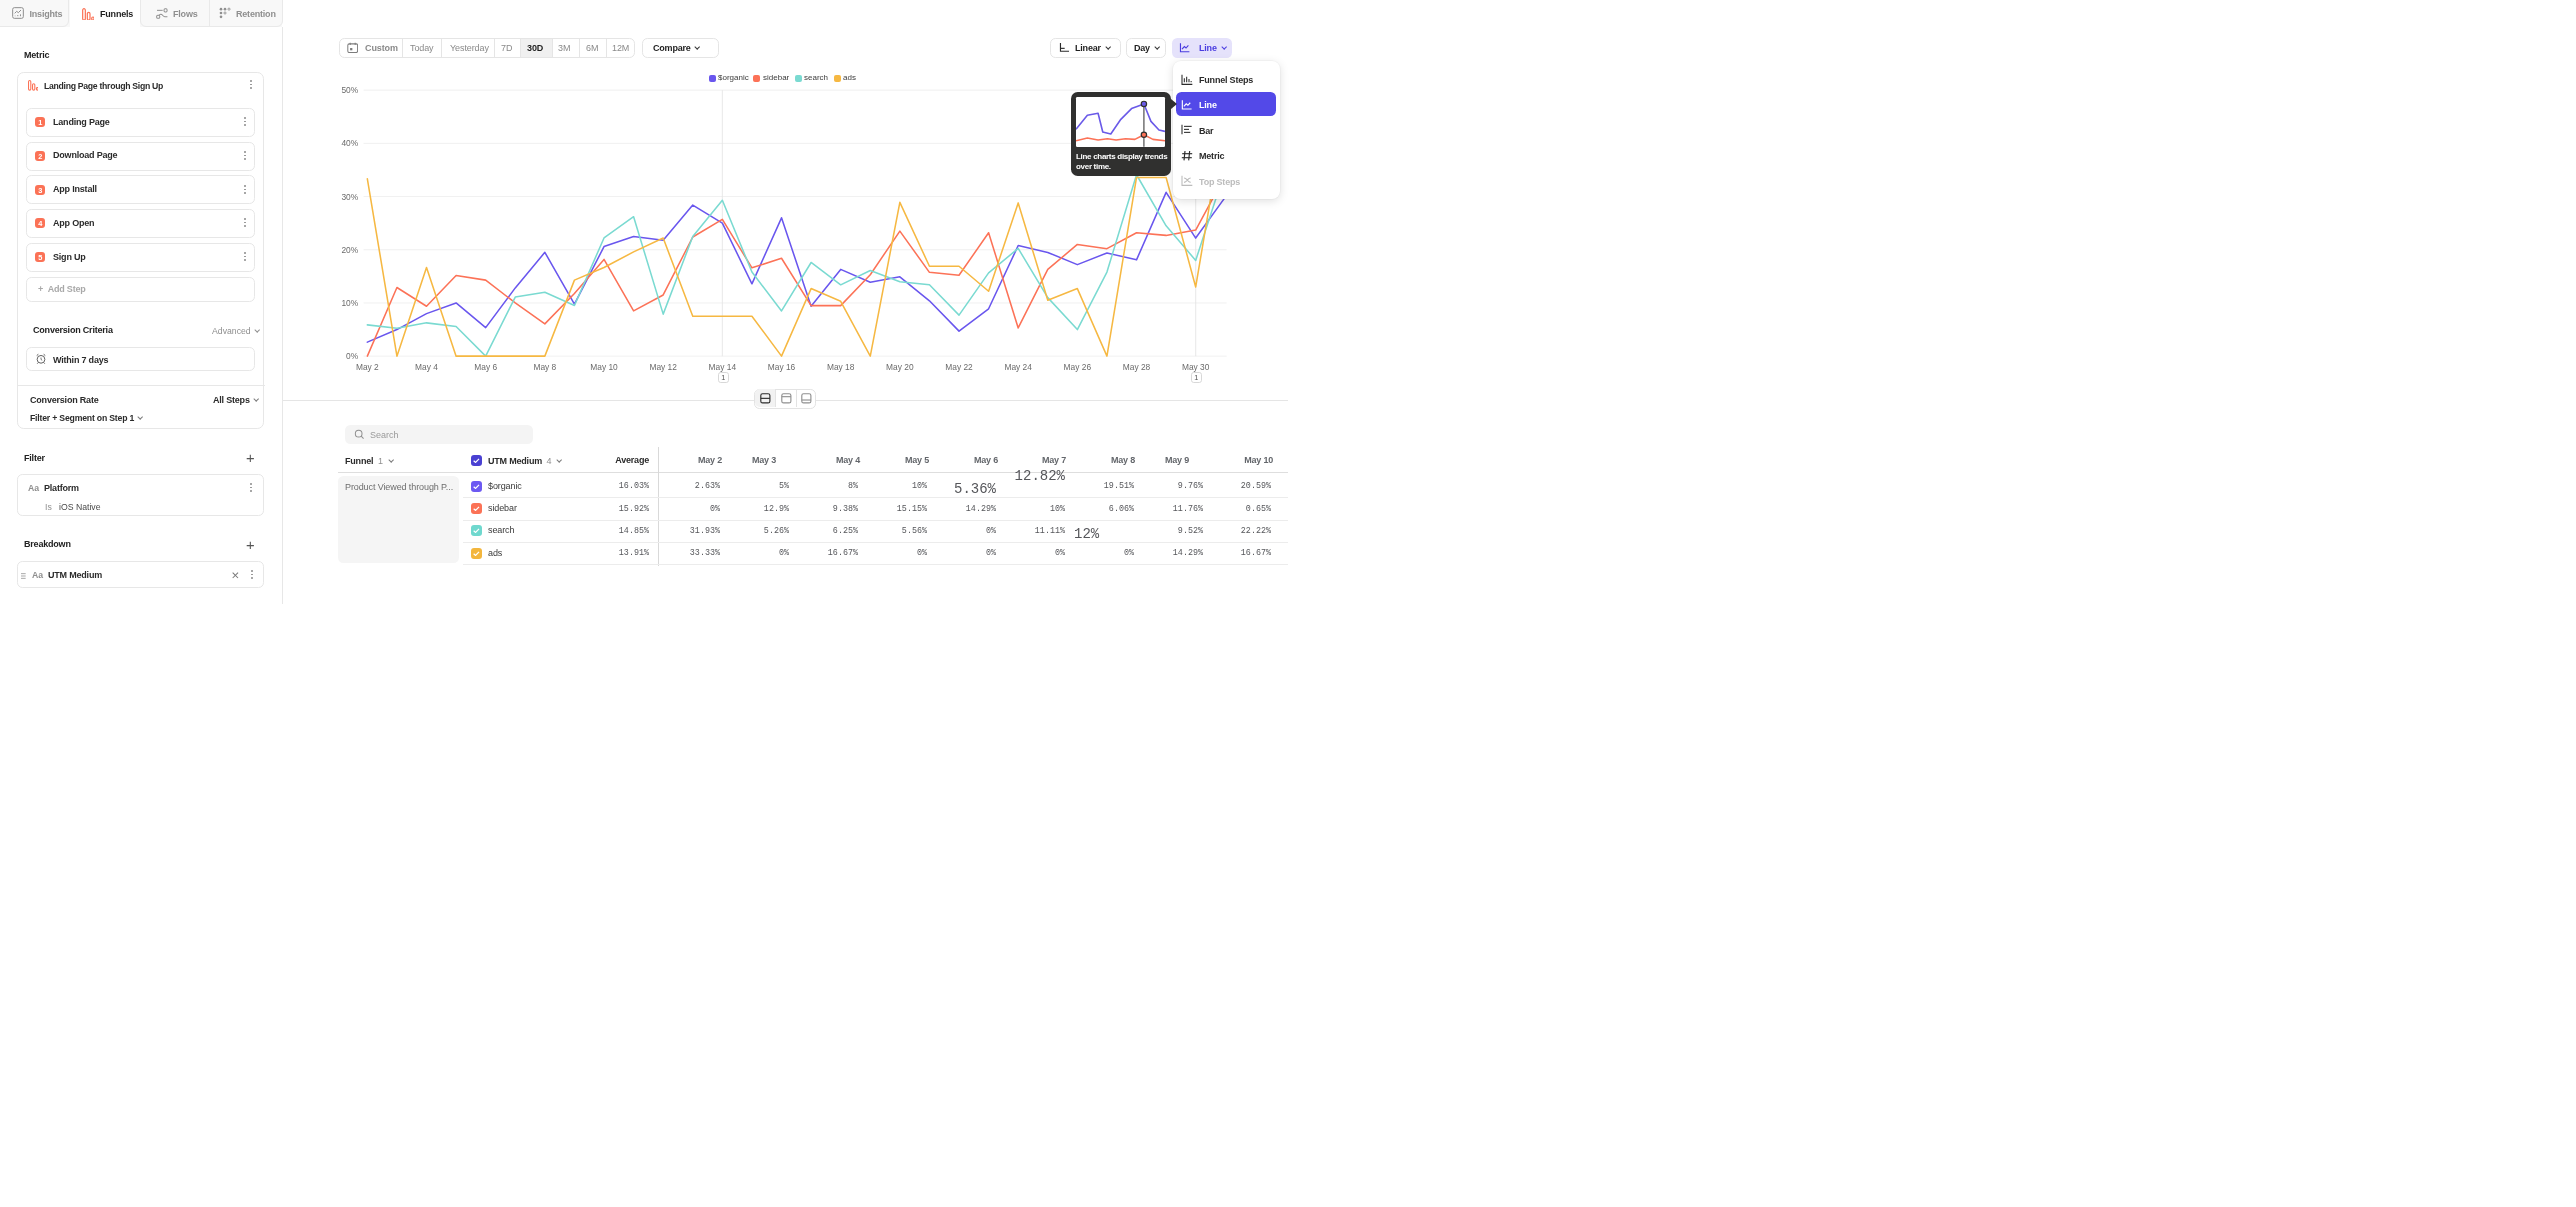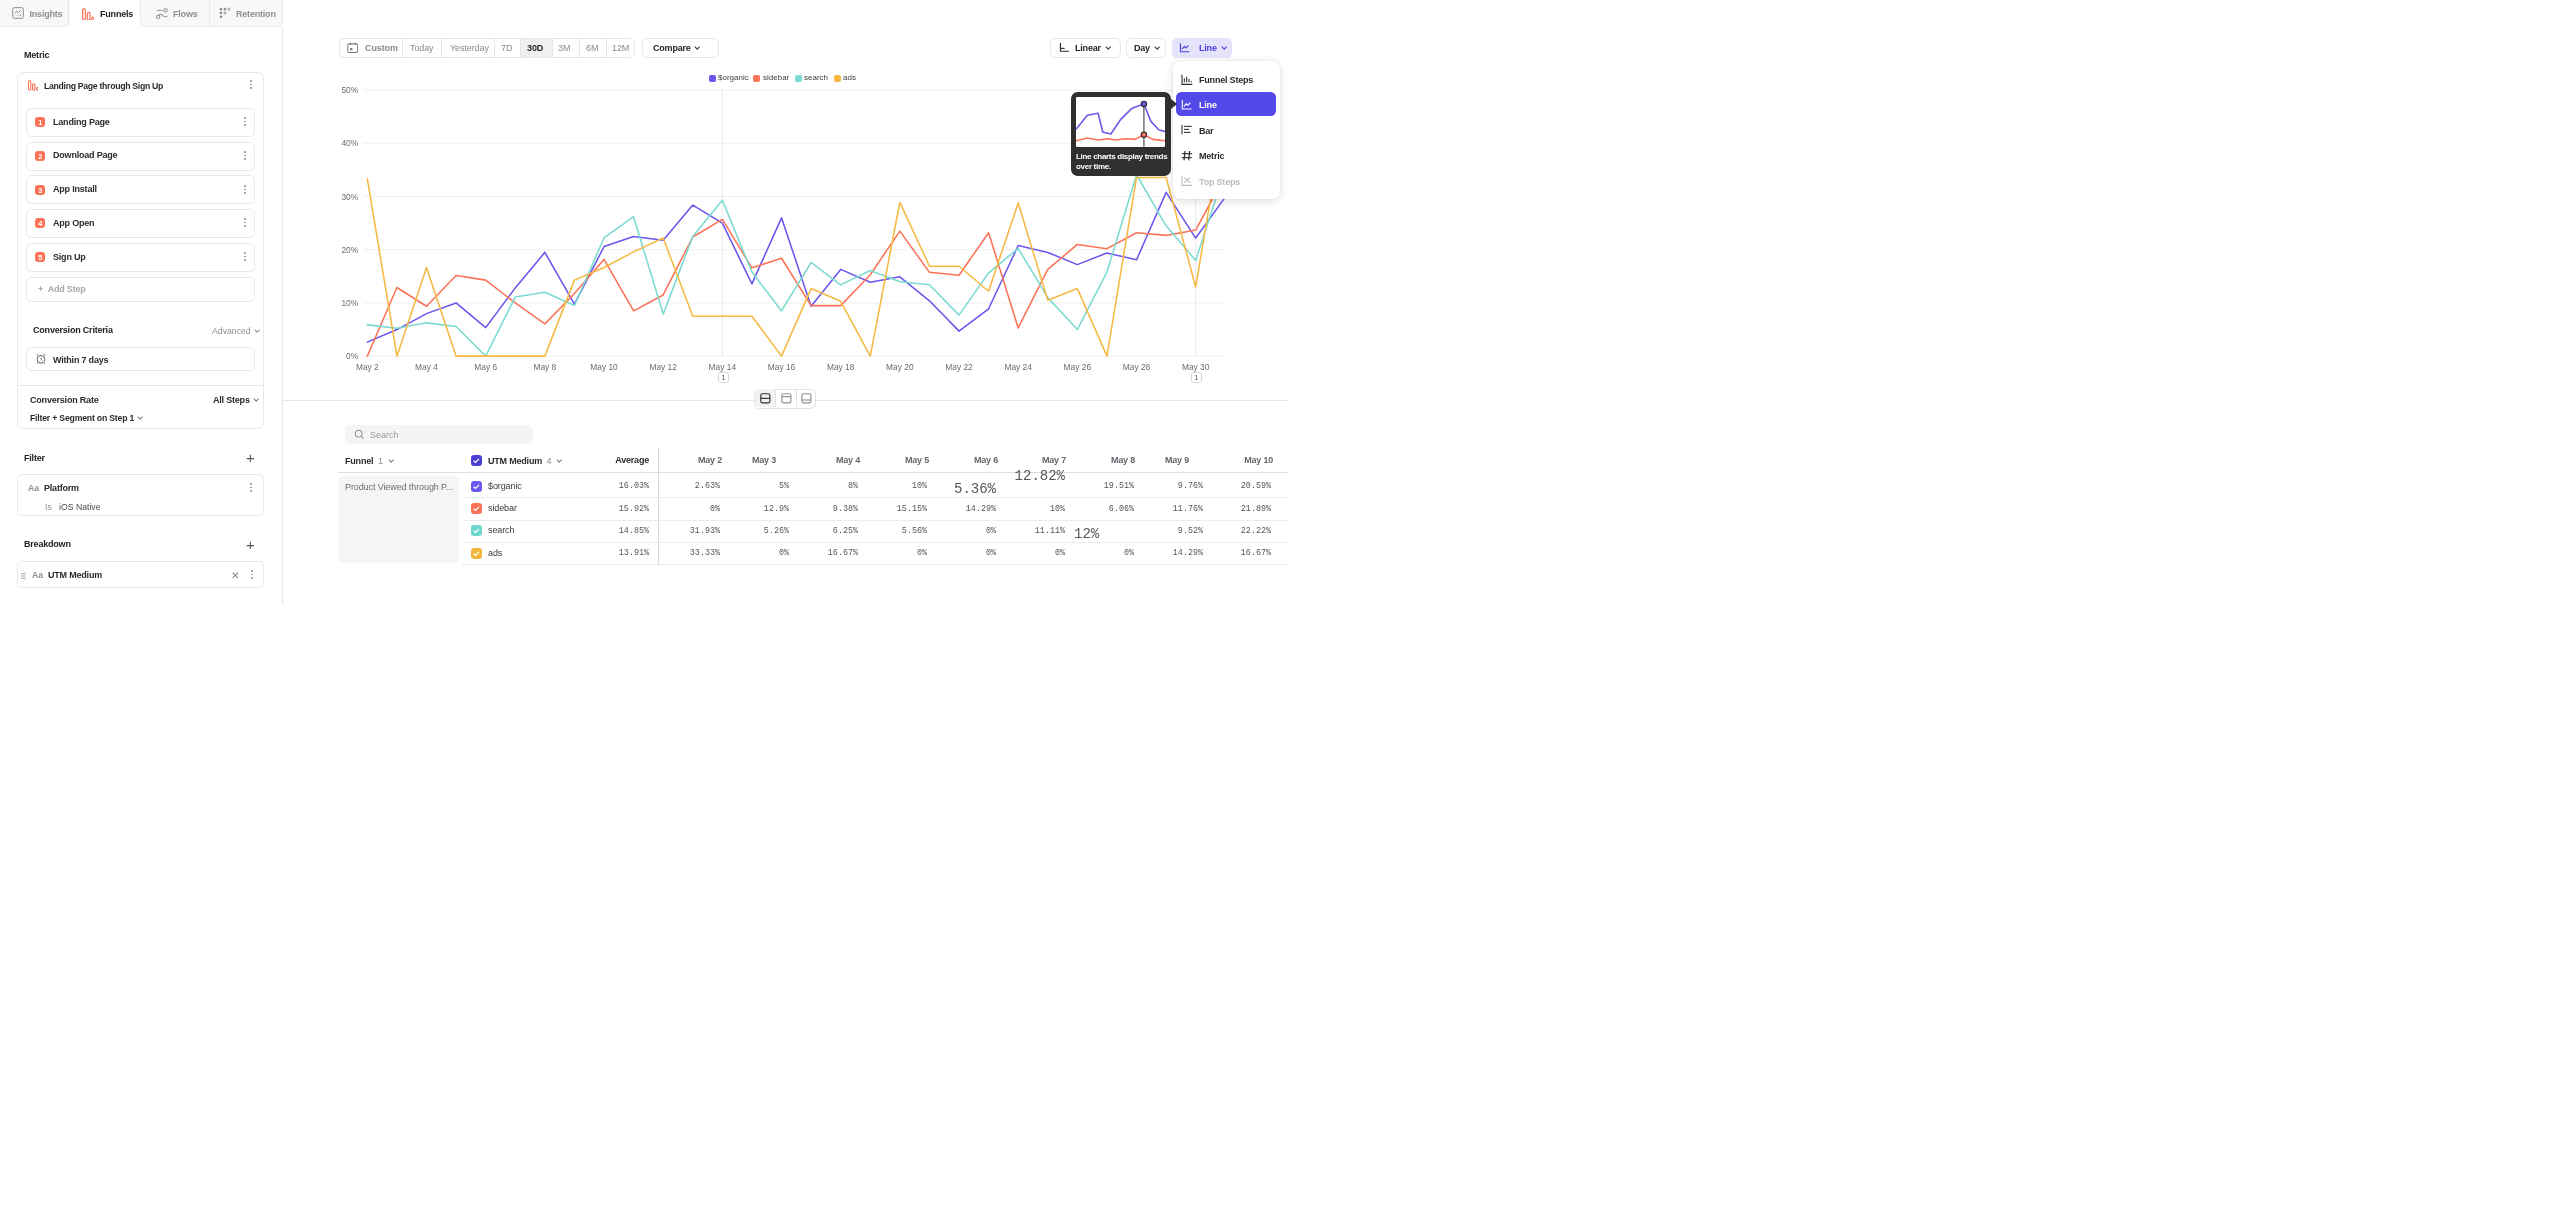--- a/index.html
+++ b/index.html
@@ -324,21 +324,21 @@
 <div class="abs" style="left:488px;top:503px;font-size:9px;color:#3a3a3a;letter-spacing:-0.1px">sidebar</div>
 <div class="abs mono" style="left:582px;top:504px;width:67px;text-align:right;font-size:8.4px;color:#55565a">15.92%</div>
 <div class="abs mono" style="left:660px;top:504px;width:60px;text-align:right;font-size:8.4px;color:#55565a">0%</div>
 <div class="abs mono" style="left:729px;top:504px;width:60px;text-align:right;font-size:8.4px;color:#55565a">12.9%</div>
 <div class="abs mono" style="left:798px;top:504px;width:60px;text-align:right;font-size:8.4px;color:#55565a">9.38%</div>
 <div class="abs mono" style="left:867px;top:504px;width:60px;text-align:right;font-size:8.4px;color:#55565a">15.15%</div>
 <div class="abs mono" style="left:936px;top:504px;width:60px;text-align:right;font-size:8.4px;color:#55565a">14.29%</div>
 <div class="abs mono" style="left:1005px;top:504px;width:60px;text-align:right;font-size:8.4px;color:#55565a">10%</div>
 <div class="abs mono" style="left:1074px;top:504px;width:60px;text-align:right;font-size:8.4px;color:#55565a">6.06%</div>
 <div class="abs mono" style="left:1143px;top:504px;width:60px;text-align:right;font-size:8.4px;color:#55565a">11.76%</div>
-<div class="abs mono" style="left:1211px;top:504px;width:60px;text-align:right;font-size:8.4px;color:#55565a">21.89%</div>
+<div class="abs mono" style="left:1211px;top:504px;width:60px;text-align:right;font-size:8.4px;color:#55565a">0.65%</div>
 <div class="abs" style="left:463px;top:497px;width:825px;height:0.7px;background:#ececec"></div>
 <div class="abs" style="left:471px;top:525px;width:10.7px;height:10.7px;border-radius:3px;background:#6FD8CE;display:flex;align-items:center;justify-content:center">
     <svg width="6.7" height="5.4" viewBox="0 0 10 8" fill="none" stroke="#fff" stroke-width="1.8">
       <polyline points="1,4 3.8,6.6 9,1.2"></polyline>
     </svg>
   </div>
 <div class="abs" style="left:488px;top:525px;font-size:9px;color:#3a3a3a;letter-spacing:-0.1px">search</div>
 <div class="abs mono" style="left:582px;top:526px;width:67px;text-align:right;font-size:8.4px;color:#55565a">14.85%</div>
 <div class="abs mono" style="left:660px;top:526px;width:60px;text-align:right;font-size:8.4px;color:#55565a">31.93%</div>
 <div class="abs mono" style="left:729px;top:526px;width:60px;text-align:right;font-size:8.4px;color:#55565a">5.26%</div>

